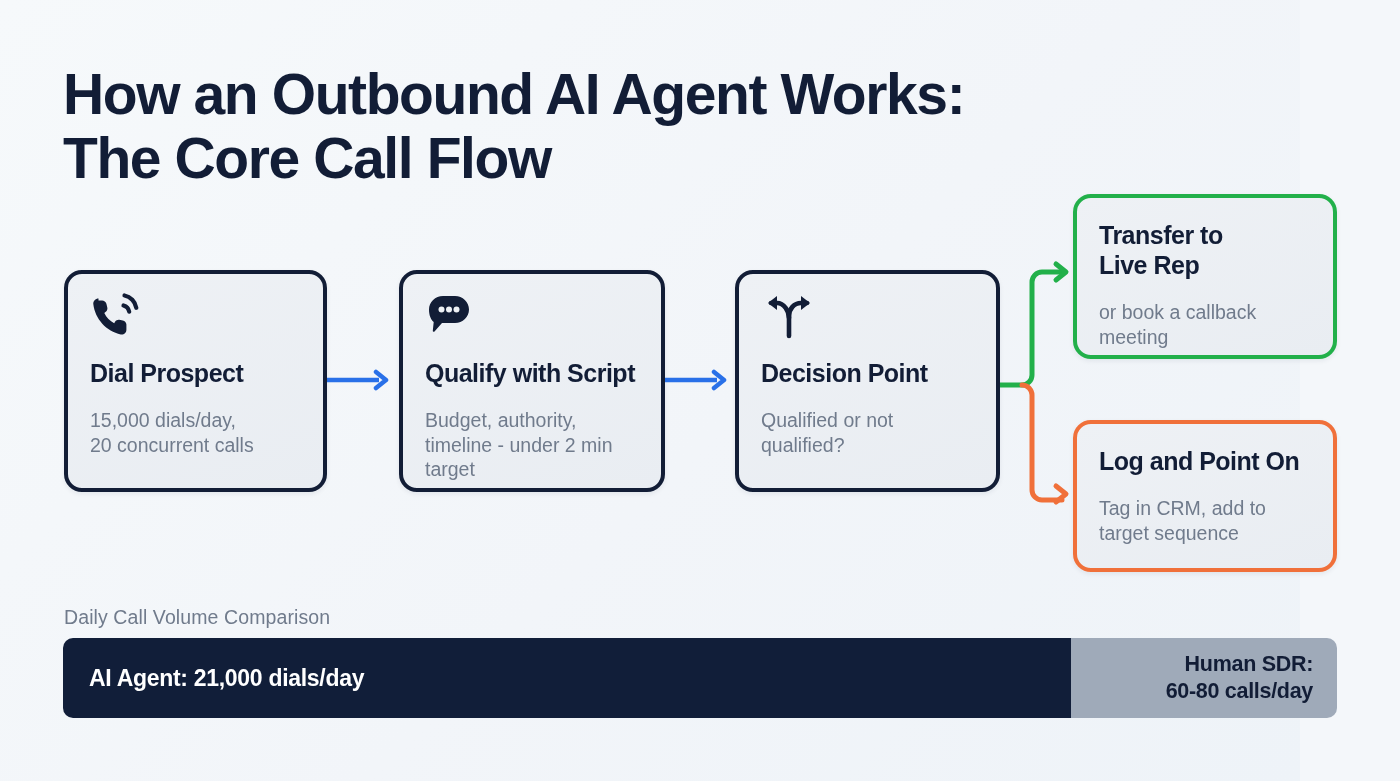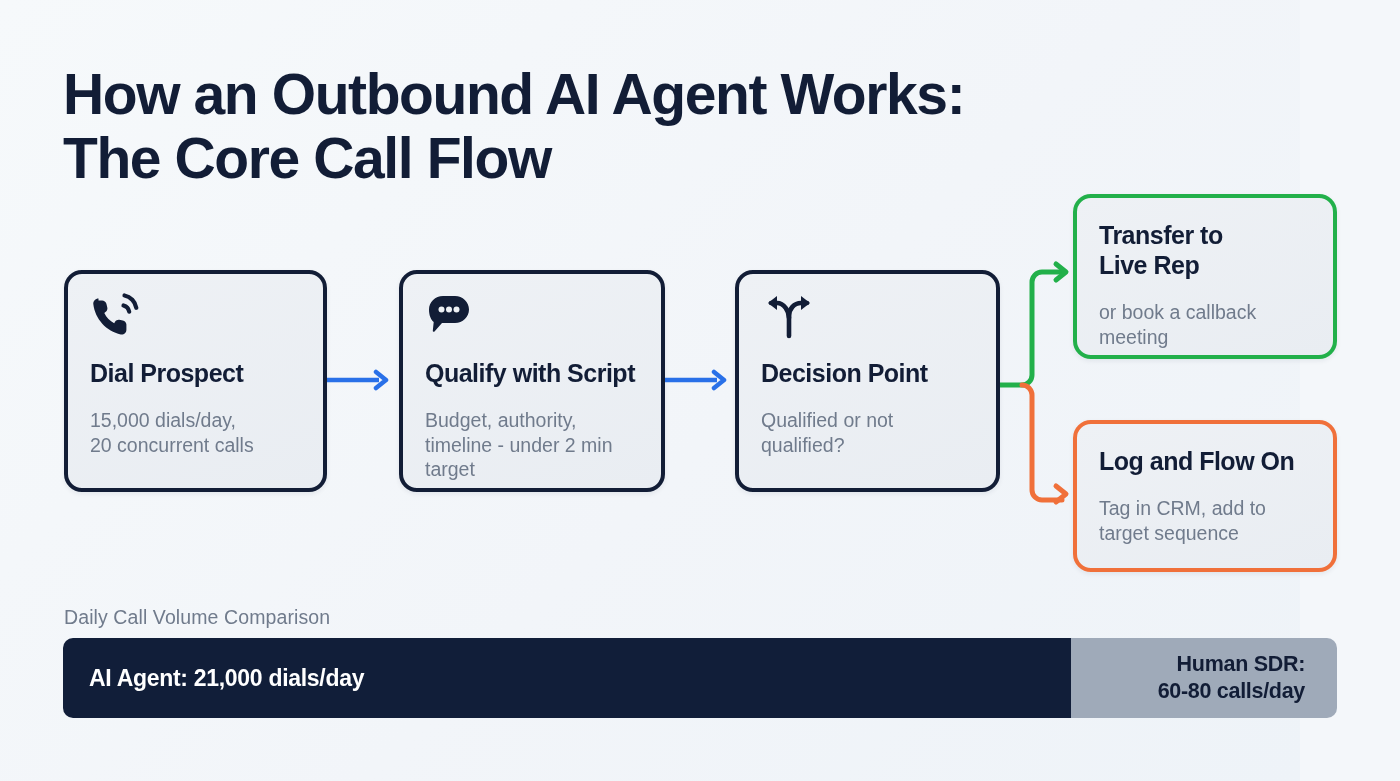--- a/index.html
+++ b/index.html
@@ -119,21 +119,21 @@
     font-weight: 700;
     letter-spacing: -0.3px;
   }
   #bar-human {
     flex: 1;
     background: #9faab9;
     display: flex;
     flex-direction: column;
     align-items: flex-end;
     justify-content: center;
-    padding-right: 32px;
+    padding-right: 24px;
     color: #121d36;
     font-size: 21.5px;
     font-weight: 700;
     line-height: 27px;
     letter-spacing: -0.3px;
   }
 </style>
 </head>
 <body>
 
@@ -219,21 +219,21 @@
     <div class="inner">
       <div class="card-title" style="white-space:pre-line;">Transfer to
 Live Rep</div>
       <div class="card-desc">or book a callback
 meeting</div>
     </div>
   </div>
 
   <div class="card" id="card-log">
     <div class="inner">
-      <div class="card-title" style="white-space:pre-line;">Log and Flow On</div>
+      <div class="card-title" style="white-space:pre-line;">Log and Point On</div>
       <div class="card-desc">Tag in CRM, add to
 target sequence</div>
     </div>
   </div>
 
   <div class="bar-caption">Daily Call Volume Comparison</div>
 
   <div id="bar-wrap">
     <div id="bar-ai">AI Agent: 21,000 dials/day</div>
     <div id="bar-human" style="white-space:pre-line; text-align:right;">Human SDR:

